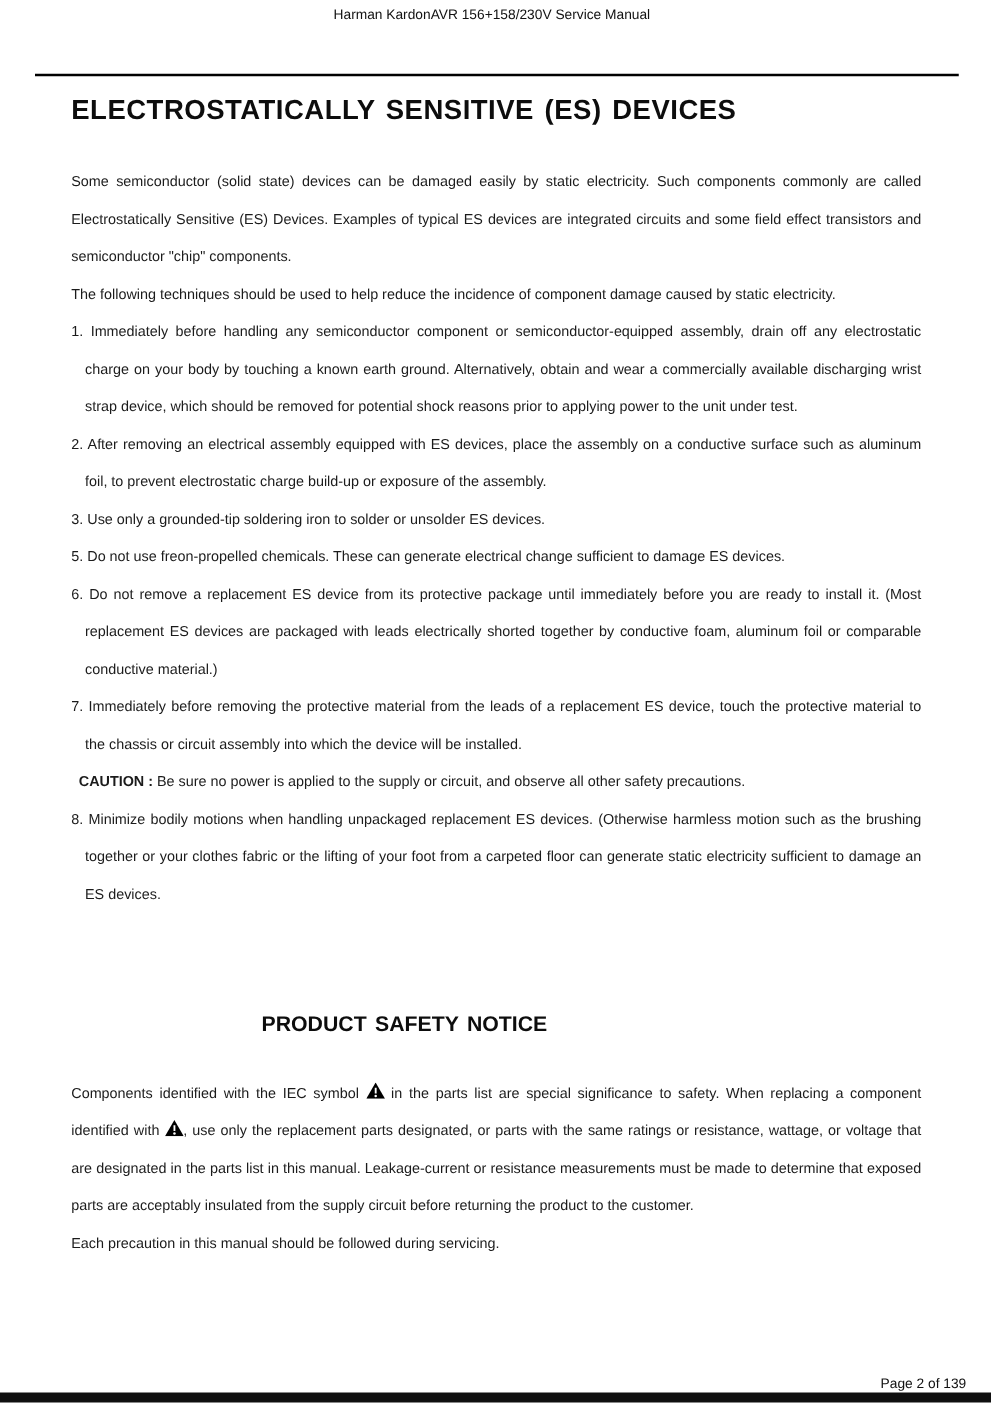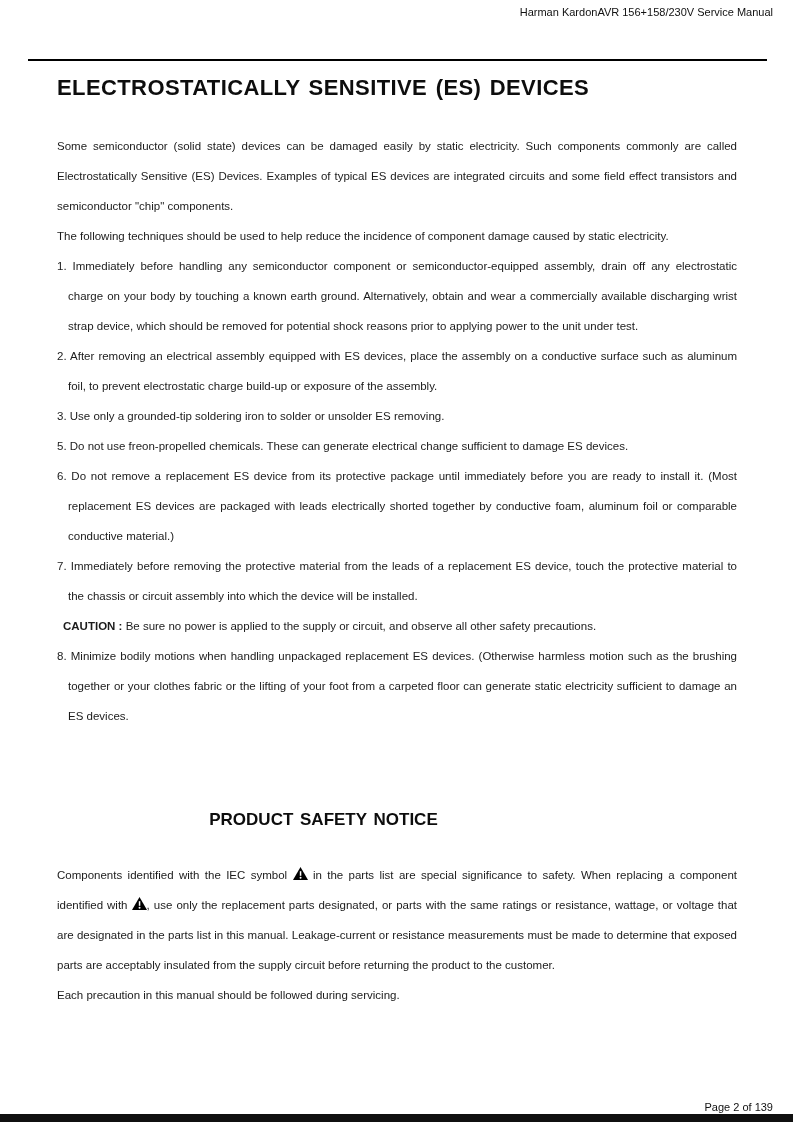--- a/index.html
+++ b/index.html
@@ -8,21 +8,21 @@
     width: 793px; height: 1122px;
     background: #ffffff;
     font-family: "Liberation Sans", sans-serif;
     color: #161616;
     overflow: hidden;
   }
   .page { position: relative; width: 793px; height: 1122px; background: #fff; }
 
   .header {
     position: absolute; top: 6px; left: 14px; right: 20px;
-    display: flex; justify-content: flex-end;
+    display: flex; justify-content: center;
     font-size: 11px; color: #111;
   }
   .header-rule {
     position: absolute; top: 59px; left: 28px; right: 26px;
     border-top: 2px solid #000;
   }
 
   .es-title {
     position: absolute; top: 75px; left: 57px;
     font-size: 22px; font-weight: bold; letter-spacing: 0.4px; color: #0d0d0d;
@@ -72,21 +72,21 @@
   <div class="header-rule"></div>
 
   <div class="es-title">ELECTROSTATICALLY SENSITIVE (ES) DEVICES</div>
 
   <div class="content">
     <p class="para">Some semiconductor (solid state) devices can be damaged easily by static electricity. Such components commonly are called Electrostatically Sensitive (ES) Devices. Examples of typical ES devices are integrated circuits and some field effect transistors and semiconductor "chip" components.</p>
     <p class="para">The following techniques should be used to help reduce the incidence of component damage caused by static electricity.</p>
 
     <p class="item"><span>1.</span> <span>Immediately before handling any semiconductor component or semiconductor-equipped assembly, drain off any electrostatic charge on your body by touching a known earth ground. Alternatively, obtain and wear a commercially available discharging wrist strap device, which should be removed for potential shock reasons prior to applying power to the unit under test.</span></p>
     <p class="item"><span>2.</span> <span>After removing an electrical assembly equipped with ES devices, place the assembly on a conductive surface such as aluminum foil, to prevent electrostatic charge build-up or exposure of the assembly.</span></p>
-    <p class="item"><span>3.</span> <span>Use only a grounded-tip soldering iron to solder or unsolder ES removing.</span></p>
+    <p class="item"><span>3.</span> <span>Use only a grounded-tip soldering iron to solder or unsolder ES devices.</span></p>
     <p class="item"><span>5.</span> <span>Do not use freon-propelled chemicals. These can generate electrical change sufficient to damage ES devices.</span></p>
     <p class="item"><span>6.</span> <span>Do not remove a replacement ES device from its protective package until immediately before you are ready to install it. (Most replacement ES devices are packaged with leads electrically shorted together by conductive foam, aluminum foil or comparable conductive material.)</span></p>
     <p class="item"><span>7.</span> <span>Immediately before removing the protective material from the leads of a replacement ES device, touch the protective material to the chassis or circuit assembly into which the device will be installed.</span></p>
 
     <p class="caution"><span class="caution-label">CAUTION :</span> <span>Be sure no power is applied to the supply or circuit, and observe all other safety precautions.</span></p>
 
     <p class="item"><span>8.</span> <span>Minimize bodily motions when handling unpackaged replacement ES devices. (Otherwise harmless motion such as the brushing together or your clothes fabric or the lifting of your foot from a carpeted floor can generate static electricity sufficient to damage an ES devices.</span></p>
   </div>
 
   <div class="safety-title">PRODUCT SAFETY NOTICE</div>

